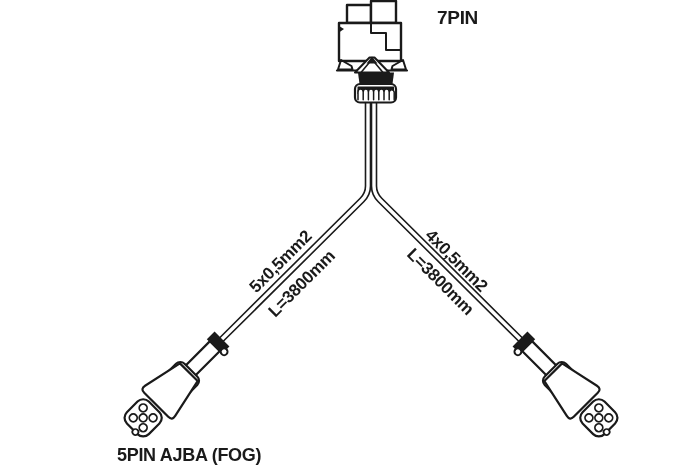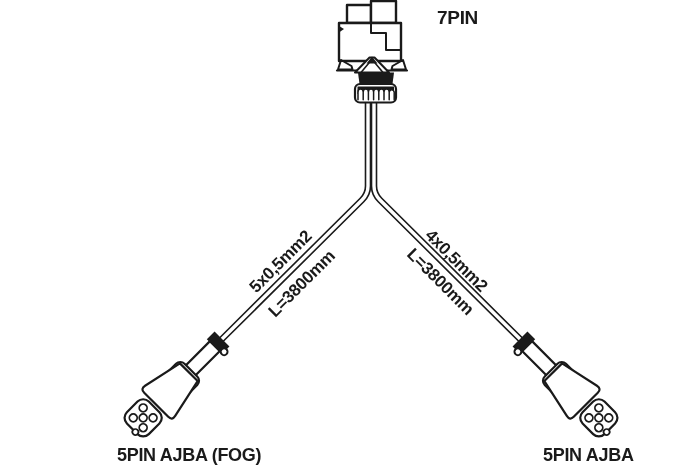--- a/index.html
+++ b/index.html
@@ -95,14 +95,13 @@
 
   <div class="lbl big" style="left:437px;top:7px;">7PIN</div>
 
   <div class="lbl rot" style="left:281px;top:262px;">5x0,5mm2</div>
   <div class="lbl rot" style="left:302px;top:284px;">L=3800mm</div>
 
   <div class="lbl rot right" style="left:456px;top:261px;">4x0,5mm2</div>
   <div class="lbl rot right" style="left:440px;top:282px;">L=3800mm</div>
 
   <div class="lbl bottom" style="left:73px;top:445px;margin-left:44px;">5PIN AJBA (FOG)</div>
-  <div class="lbl bottom" style="left:543px;top:445px;">5PIN AJBA</div>
 </div>
 
 </body></html>

